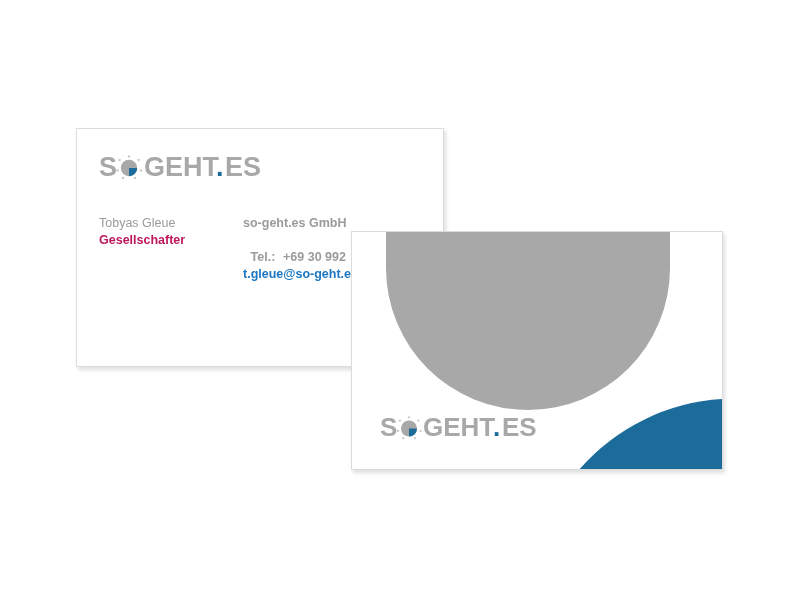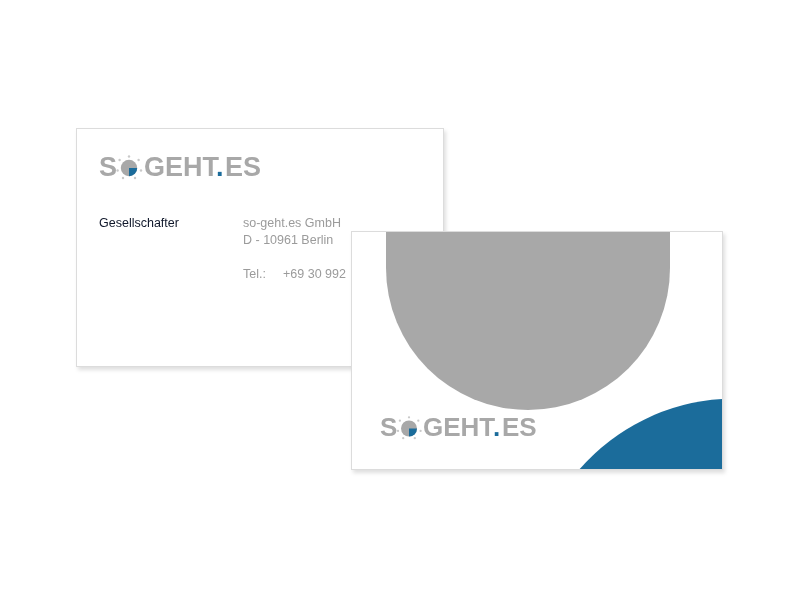--- a/index.html
+++ b/index.html
@@ -82,34 +82,35 @@
     left: 22px;
     top: 86px;
     right: 8px;
     display: flex;
     gap: 0px;
     font-size: 12.5px;
     line-height: 1.37;
     color: #9b9b9b;
   }
   .col-person { width: 144px; flex: 0 0 144px; }
-  .col-company { flex: 1 1 auto; }
+  .col-company { flex: 1 1 auto; font-weight: bold; }
 
   .person-name { color: #9b9b9b; white-space: nowrap; }
-  .person-role { color: #0f172a; font-weight: normal; white-space: nowrap; }
+  .person-role { color: #be185d; font-weight: bold; white-space: nowrap; }
 
   .company-line { color: #9b9b9b; white-space: nowrap; }
 
   .phone-block {
     margin-top: 17px;
   }
   .phone-row {
     display: flex;
     white-space: nowrap;
     color: #9b9b9b;
+    text-align: center;
   }
   .phone-label { width: 40px; flex: 0 0 40px; }
   .phone-value { }
   .email {
     color: #1b77c2;
     white-space: nowrap;
   }
 
   
   .deco-layer {
@@ -148,32 +149,33 @@
 
         <text x="117" y="25" font-family="Liberation Sans, sans-serif" font-size="27" font-weight="bold" fill="#1b6c9b">.</text>
 
         <text x="126" y="25" font-family="Liberation Sans, sans-serif" font-size="27" font-weight="bold" fill="#a8a8a8">ES</text>
       </svg>
     </div>
 
     <div class="contact-grid">
 
       <div class="col-person">
+        <div class="person-name">Tobyas Gleue</div>
         <div class="person-role">Gesellschafter</div>
       </div>
 
       <div class="col-company">
         <div class="company-line">so-geht.es GmbH</div>
-        <div class="company-line">D - 10961 Berlin</div>
 
         <div class="phone-block">
           <div class="phone-row">
             <span class="phone-label">Tel.:</span>
             <span class="phone-value">+69 30 992</span>
           </div>
+          <div class="email">t.gleue@so-geht.e</div>
         </div>
       </div>
 
     </div>
   </div>
 
   <div class="card" id="card-back">
 
     <div class="deco-layer">
       <svg viewBox="0 0 372 239" width="372" height="239" xmlns="http://www.w3.org/2000/svg" aria-hidden="true">

